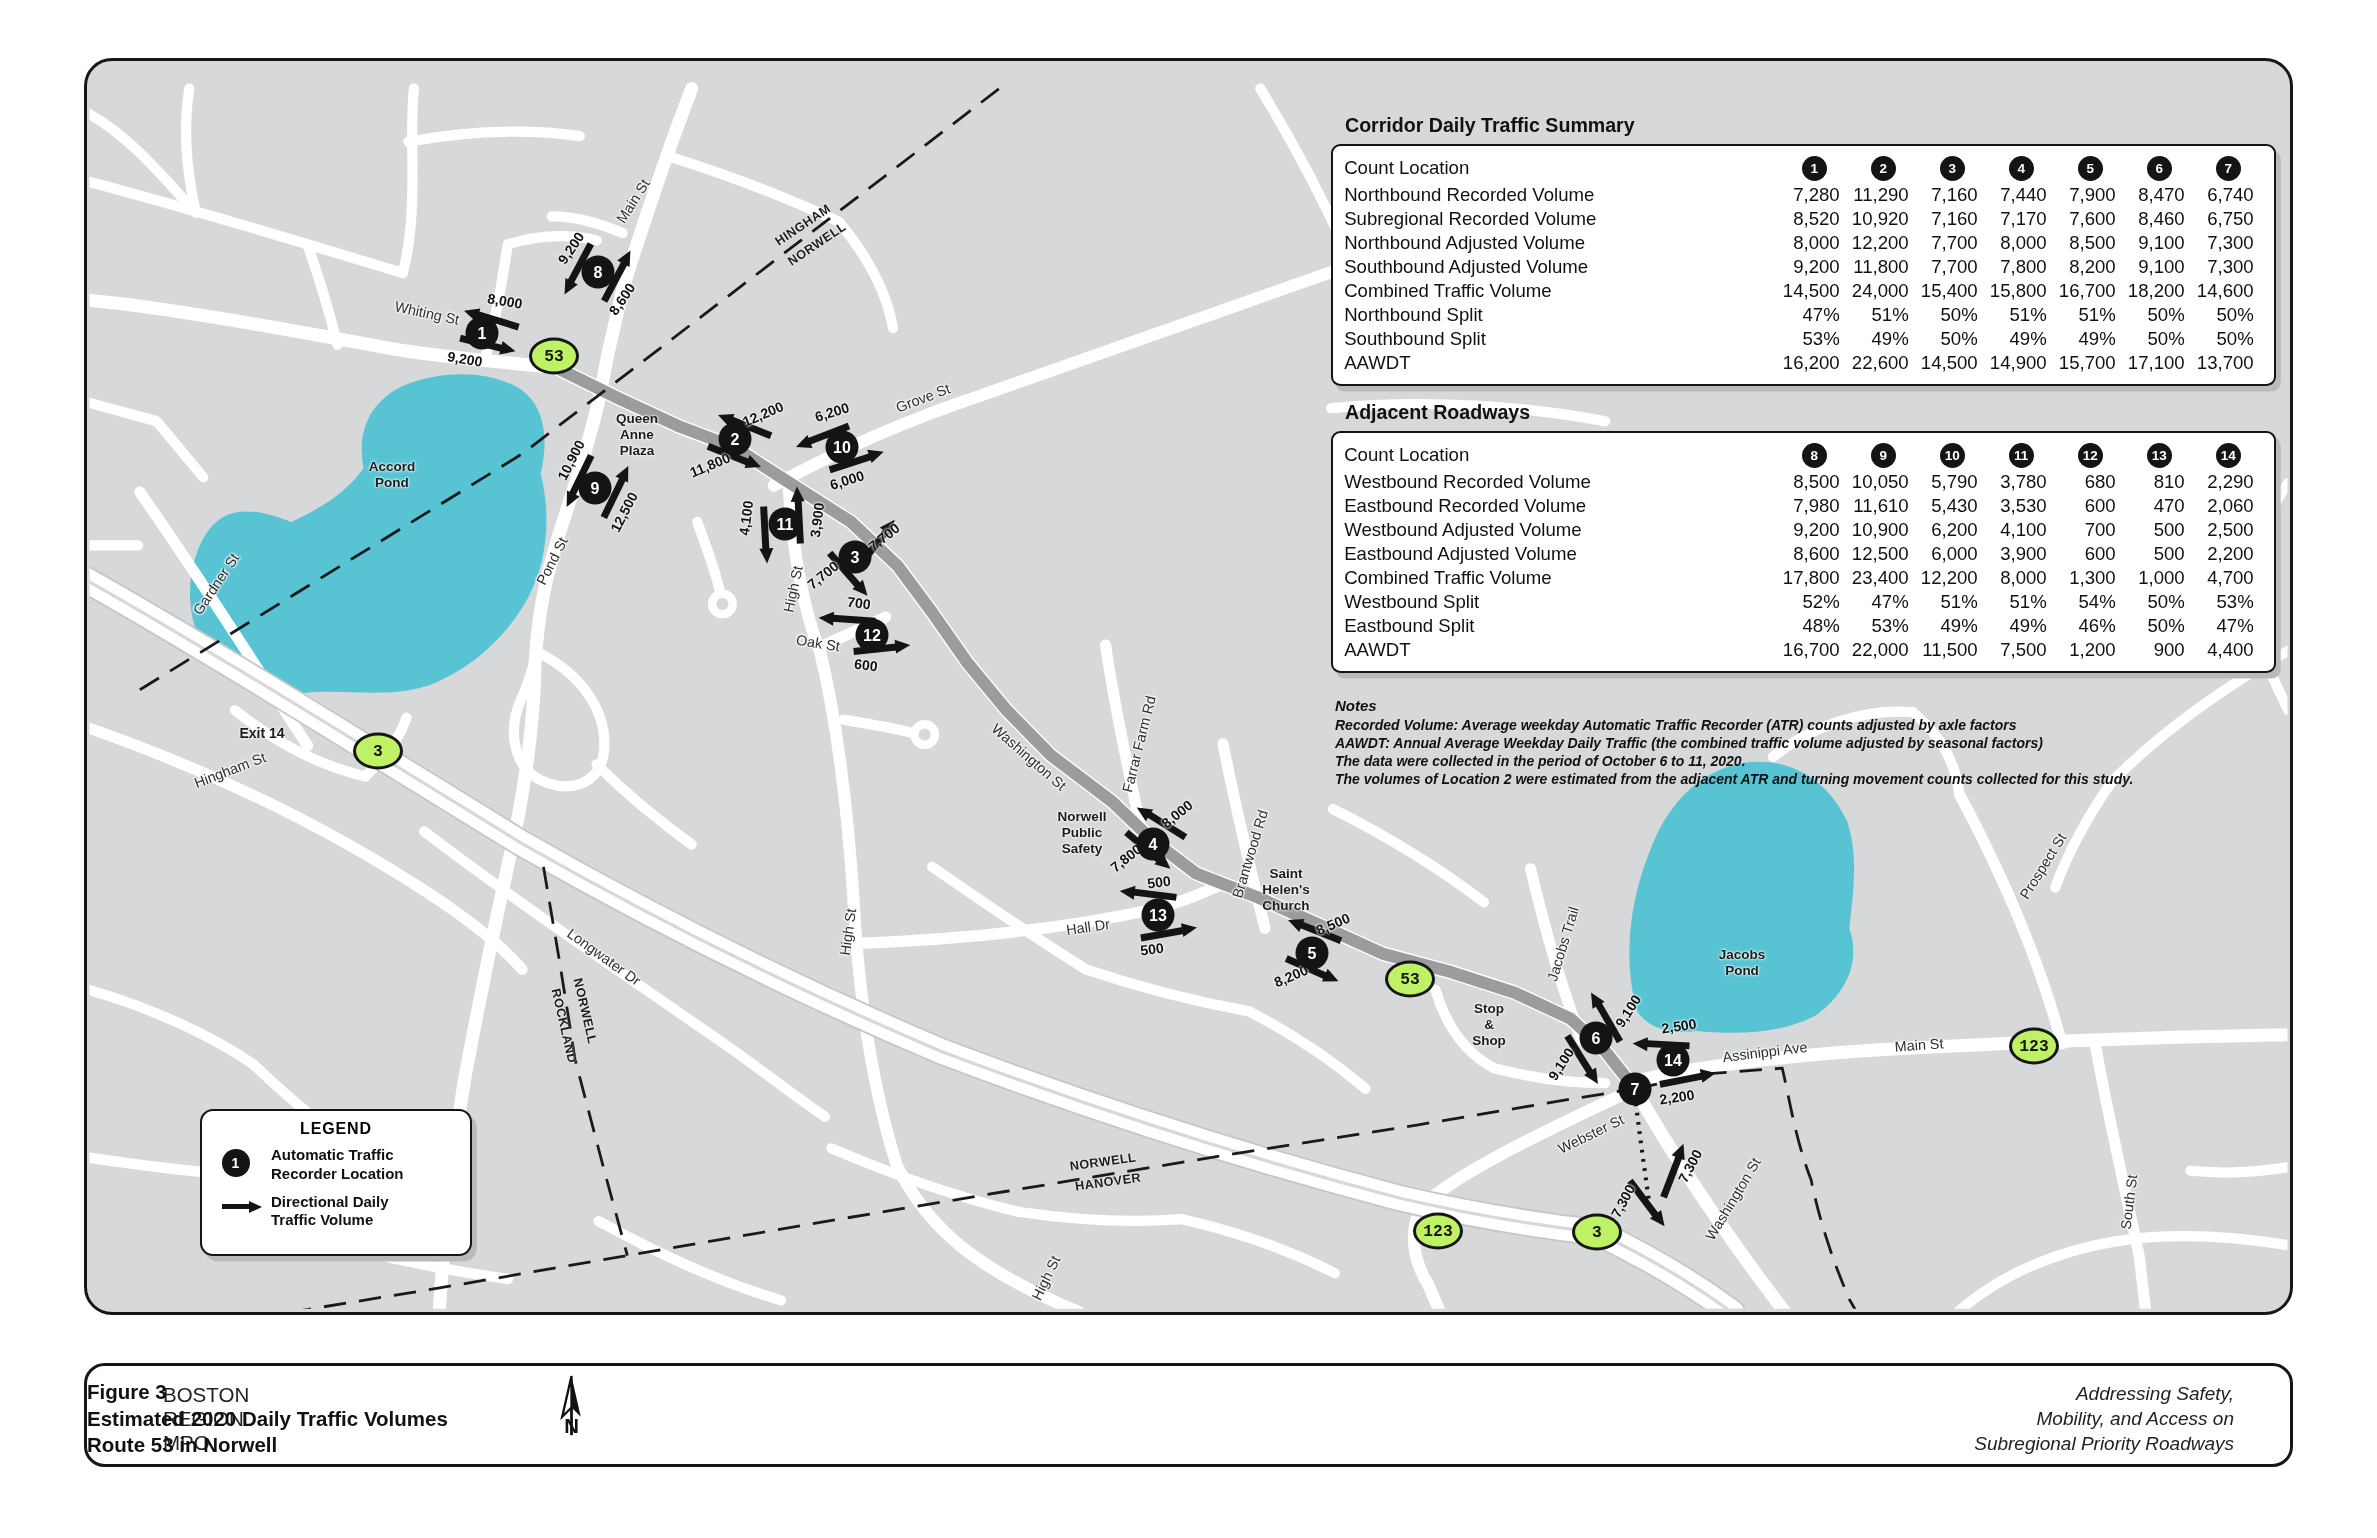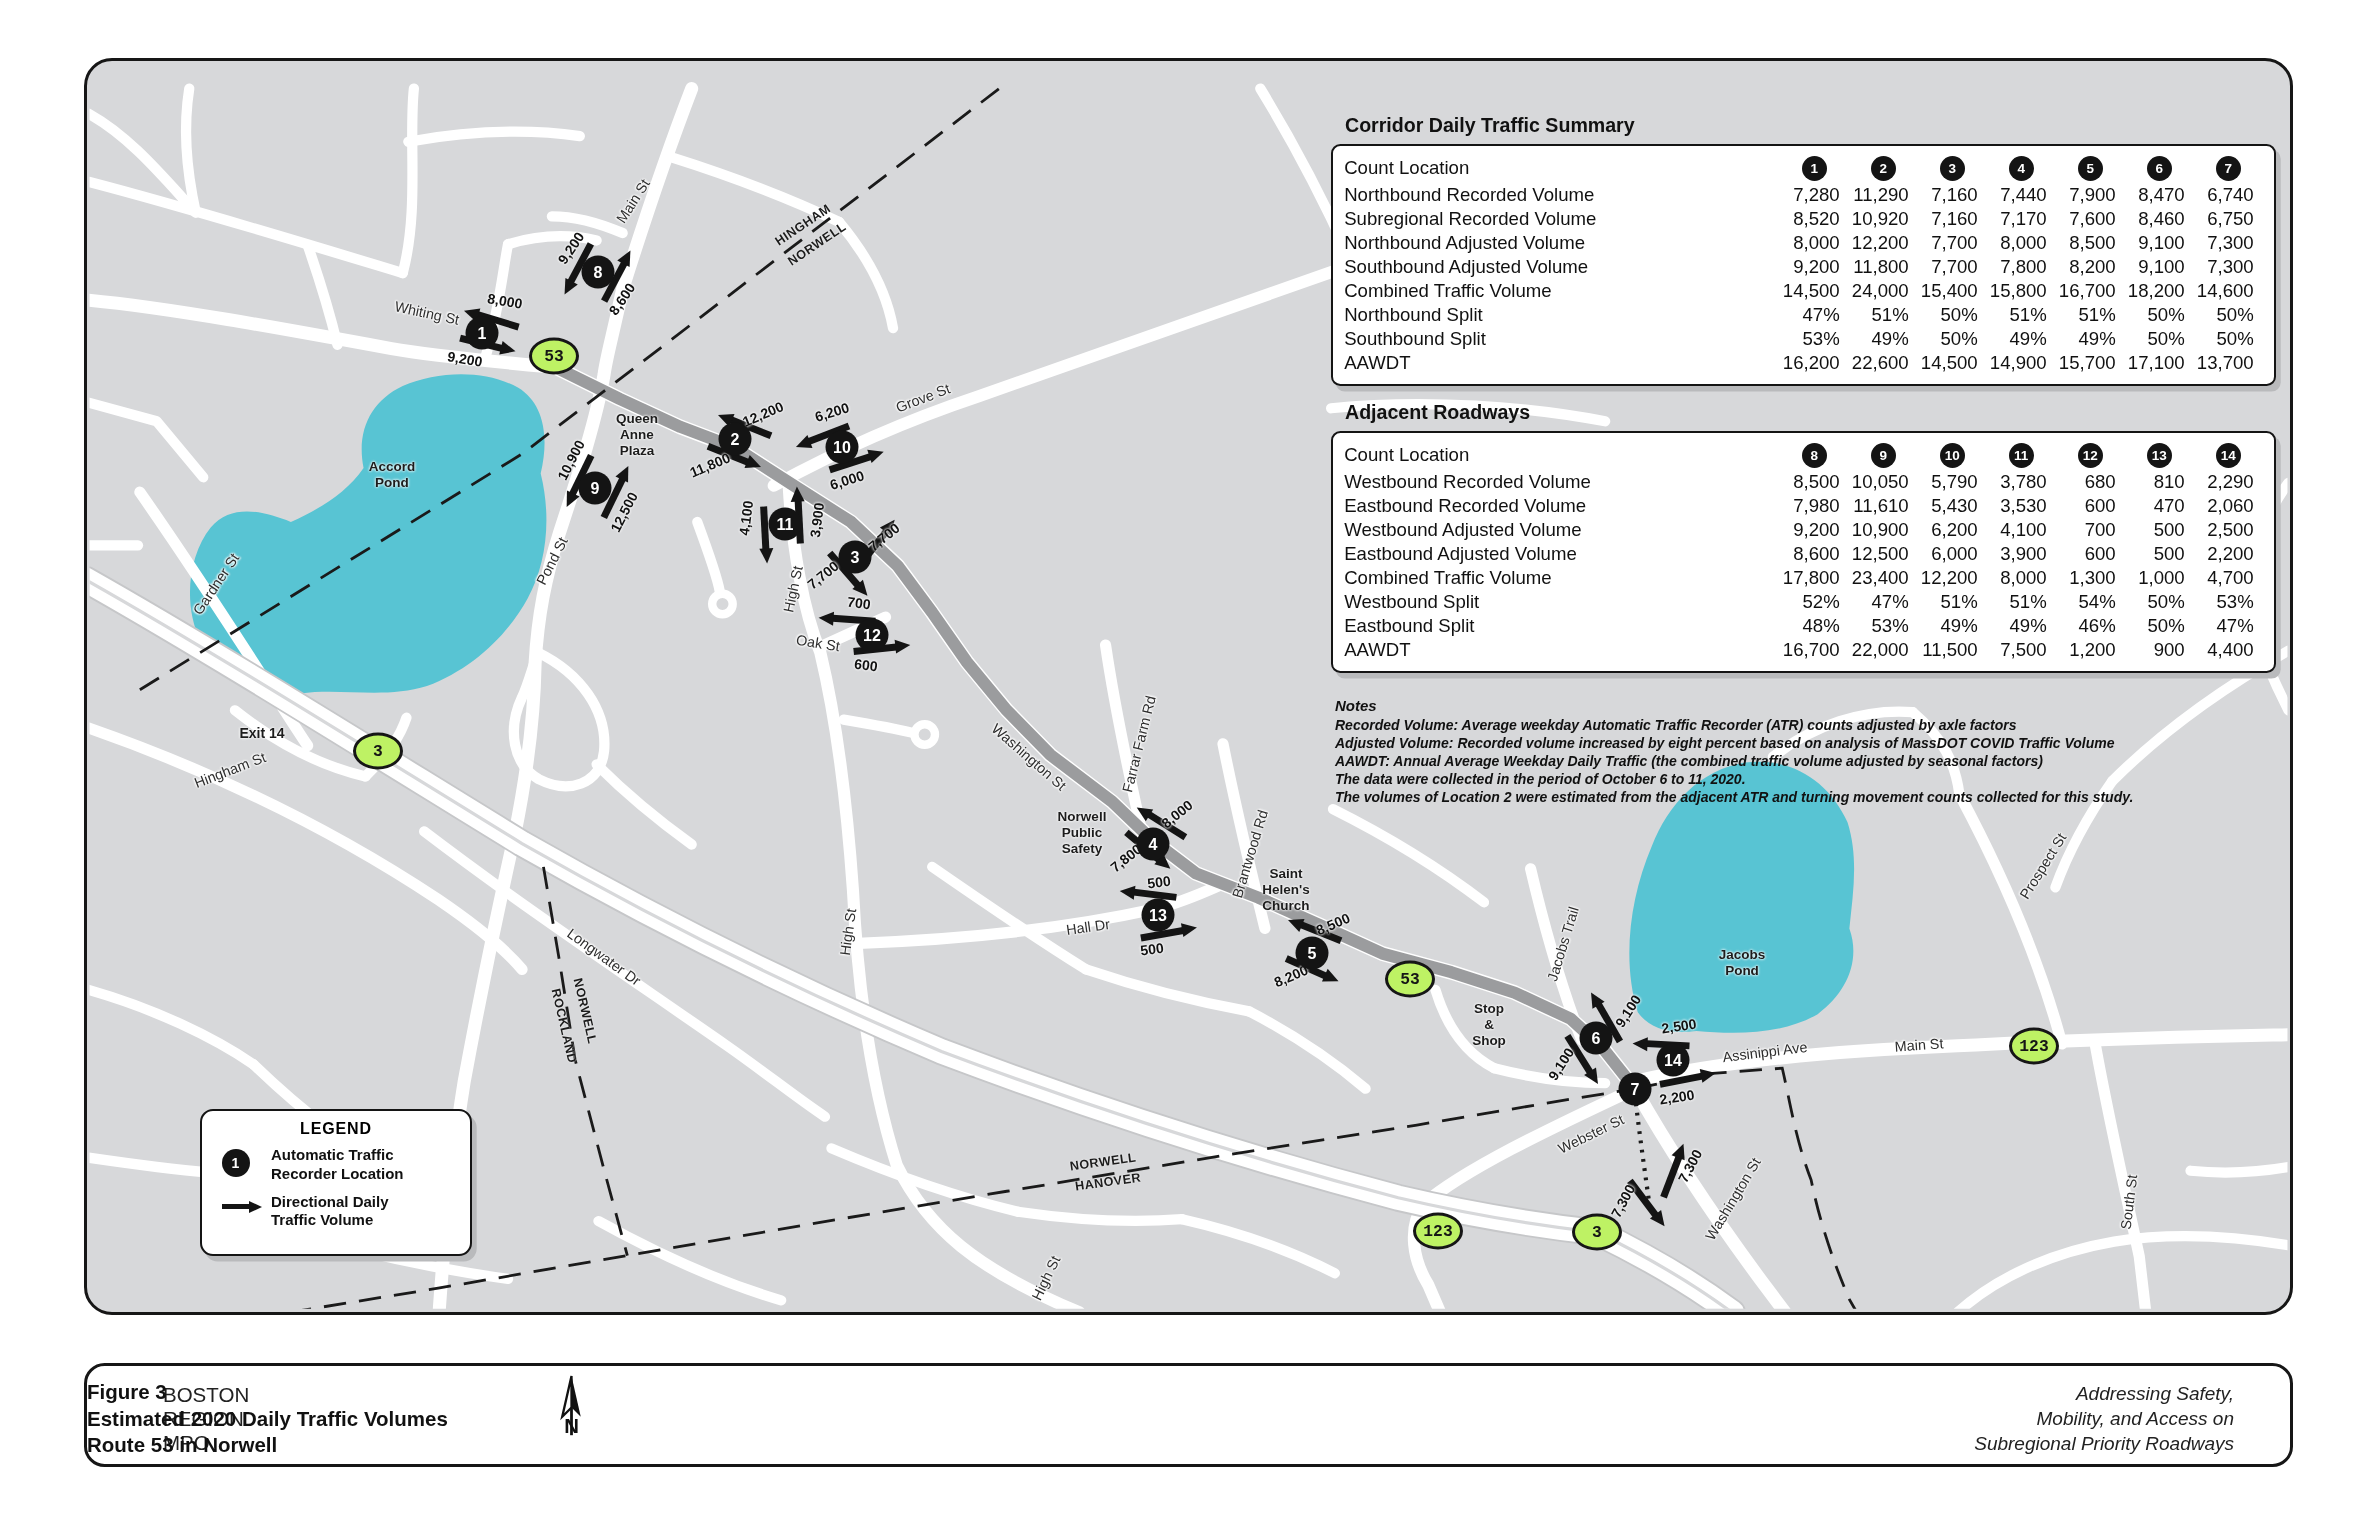--- a/index.html
+++ b/index.html
@@ -537,21 +537,20 @@
         <div class="td-num">1,200</div>
         <div class="td-num">900</div>
         <div class="td-num">4,400</div>
       </div>
     </div>
 
   <div class="notes">
     <div class="nt">Notes</div>
     <div id="notes-lines">
         <div class="nl">Recorded Volume: Average weekday Automatic Traffic Recorder (ATR) counts adjusted by axle factors</div>
-        <div class="nl">Adjusted Volume:  Recorded volume increased by eight percent based on analysis of MassDOT COVID Traffic Volume</div>
         <div class="nl">AAWDT: Annual Average Weekday Daily Traffic (the combined traffic volume adjusted by seasonal factors)</div>
         <div class="nl">The data were collected in the period of October 6 to 11, 2020.</div>
         <div class="nl">The volumes of Location 2 were estimated from the adjacent ATR and turning movement counts collected for this study.</div>
       </div>
   </div>
 
   <div class="legend">
     <div class="legend-title">LEGEND</div>
     <div class="legend-item">
       <div class="legend-sym">

